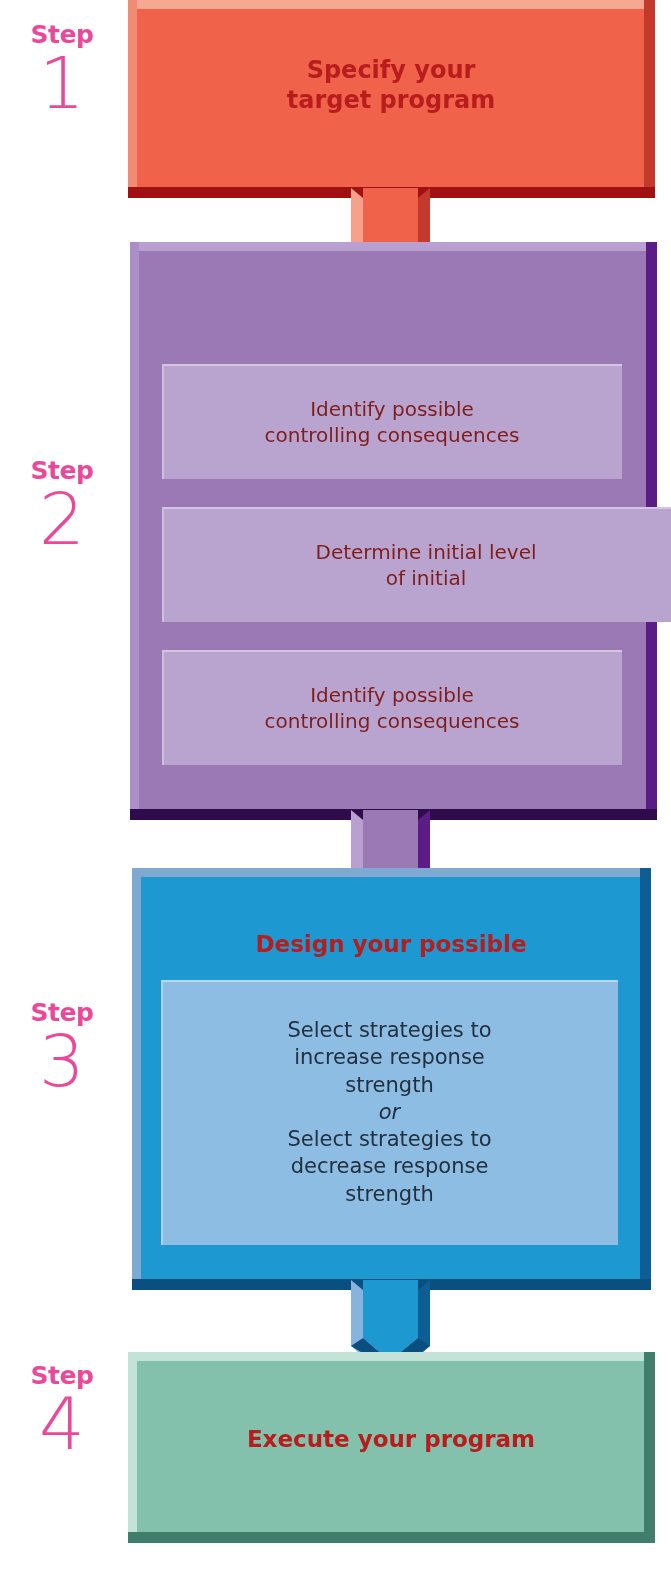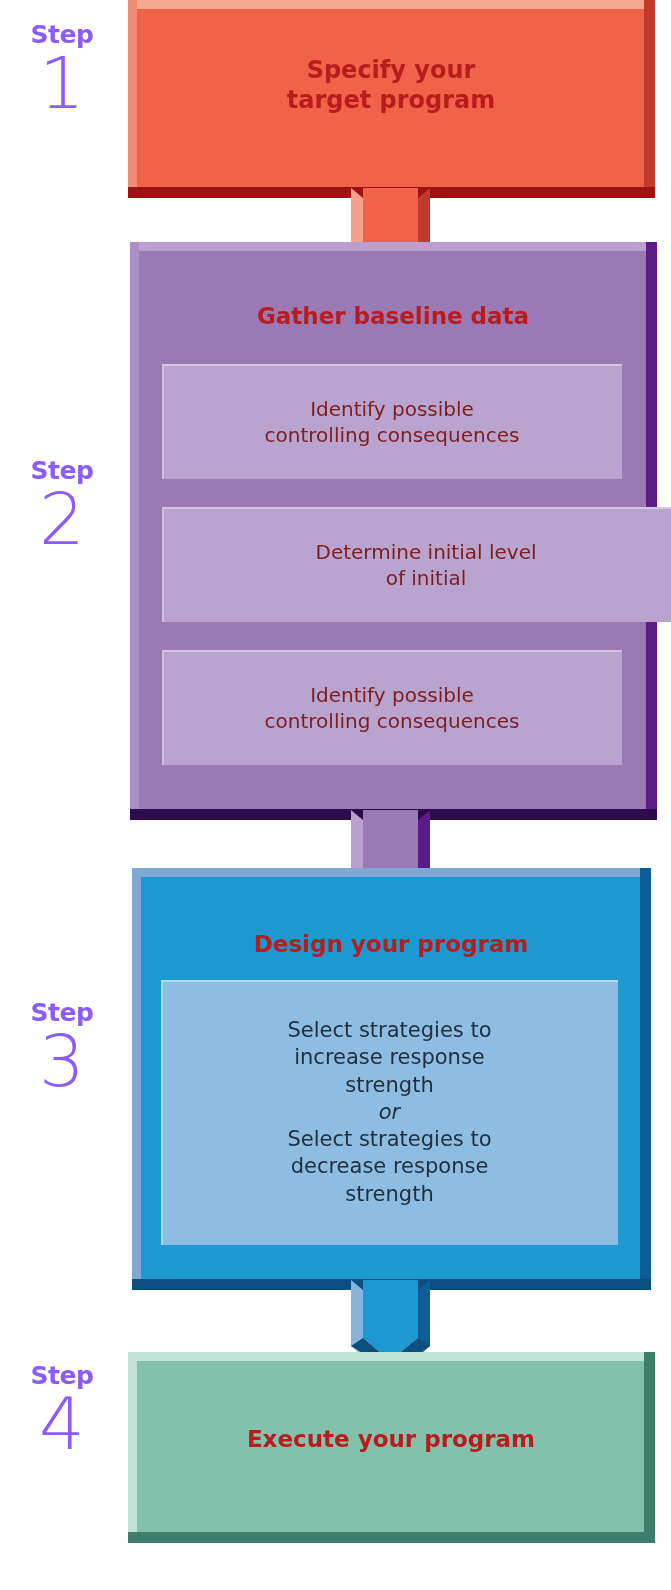--- a/index.html
+++ b/index.html
@@ -9,21 +9,21 @@
     font-family:"Liberation Sans", sans-serif;
     position:relative;
     overflow:hidden;
   }
 
   
   .step-label {
     position:absolute;
     left:0; width:124px;
     text-align:center;
-    color:#8b5cf6;
+    color:#ec4899;
     user-select:none;
   }
   .step-word {
     font-family:"DejaVu Sans", sans-serif;
     font-weight:700;
     font-size:25px;
     letter-spacing:-0.4px;
     line-height:1.0;
     display:block;
   }
@@ -135,23 +135,20 @@
   <span class="step-num">2</span>
 </div>
 
 <div class="box" style="left:130px; top:242px; width:527px; height:578px;">
   <div class="face" style="background:#9B79B5;"></div>
   <div class="bev-top" style="background:#B9A0D0;"></div>
   <div class="bev-left" style="background:#AC8FC6;"></div>
   <div class="bev-right" style="background:#5B1C86;"></div>
   <div class="bev-bot" style="background:#2E0B4A;"></div>
 
-  <div class="label" style="top:60px; font-size:23px;">
-    <span>Gather baseline data</span>
-  </div>
 
   <div class="inner" style="left:32px; top:122px; width:460px; height:115px; background:#B8A4CF; font-size:20px;">
     <div class="inner-hl"></div>
     <span class="txt">
       <span>Identify possible</span><br>
       <span>controlling consequences</span>
     </span>
   </div>
 
   <div class="inner" style="left:32px; top:265px; width:528px; height:115px; background:#B8A4CF; font-size:20px;">
@@ -186,21 +183,21 @@
 </div>
 
 <div class="box" style="left:132px; top:868px; width:519px; height:422px;">
   <div class="face" style="background:#1E98D1;"></div>
   <div class="bev-top" style="background:#7FA9D3;"></div>
   <div class="bev-left" style="background:#7FA9D3;"></div>
   <div class="bev-right" style="background:#0E5E95;"></div>
   <div class="bev-bot" style="background:#0B4E80;"></div>
 
   <div class="label" style="top:62px; font-size:23px;">
-    <span>Design your program</span>
+    <span>Design your possible</span>
   </div>
 
   <div class="inner" style="left:29px; top:112px; width:457px; height:265px; background:#8DBDE3; font-size:21px; color:#223040;">
     <div class="inner-hl"></div>
     <span class="txt">
       <span>Select strategies to</span><br>
       <span>increase response</span><br>
       <span>strength</span><br>
       <span class="or-line">or</span><br>
       <span>Select strategies to</span><br>

